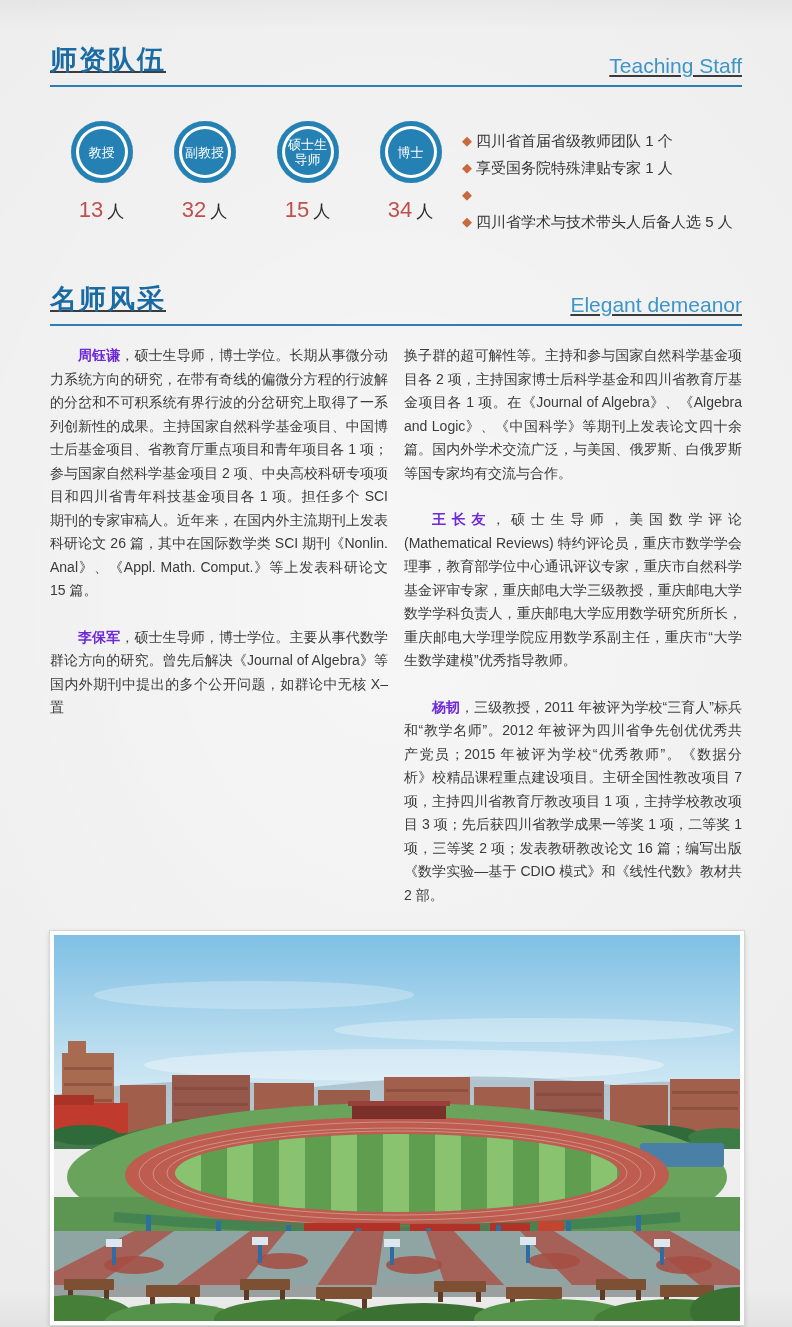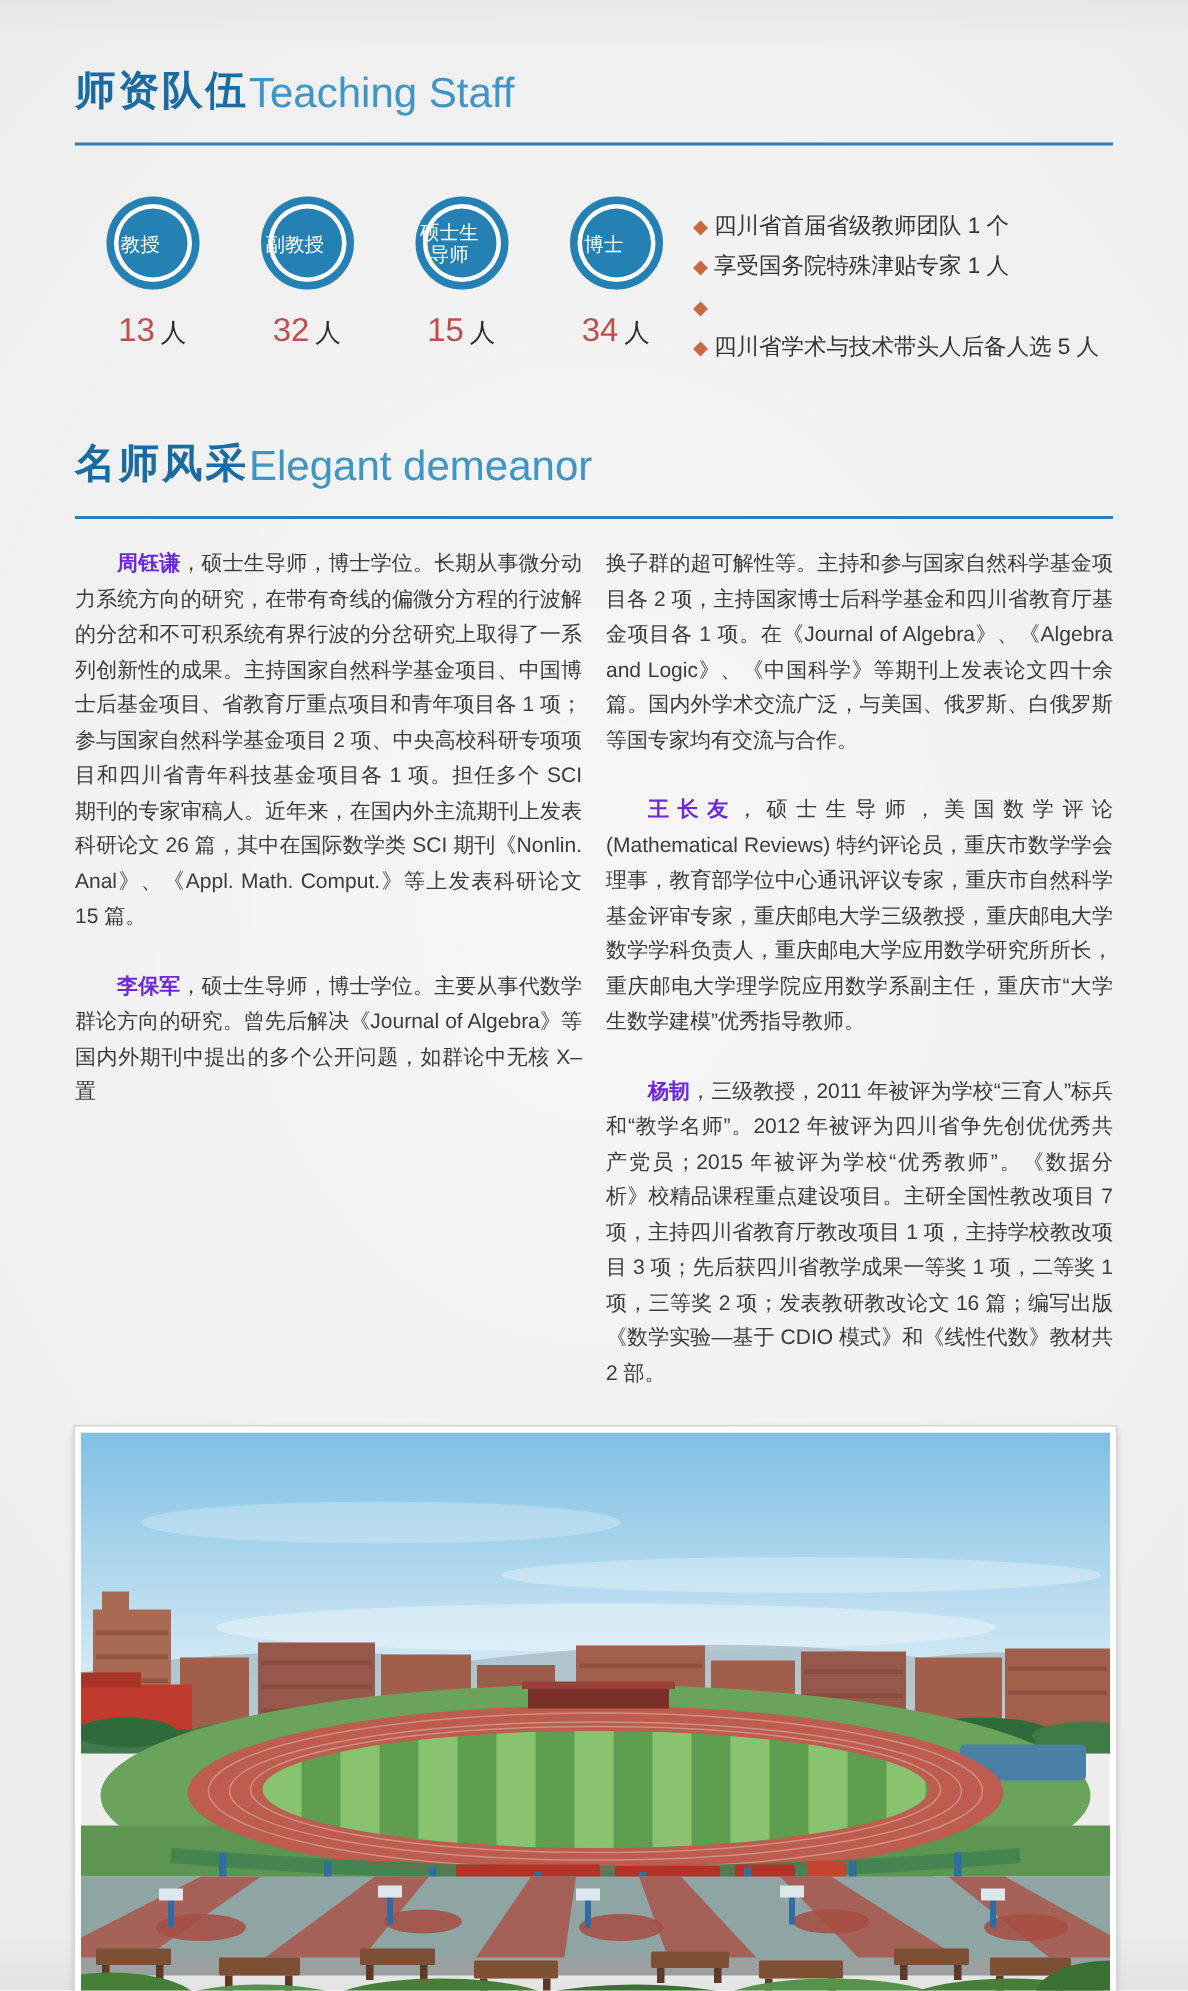--- a/index.html
+++ b/index.html
@@ -7,36 +7,36 @@
     width:792px;height:1327px;overflow:hidden;
     font-family:"Liberation Sans","DejaVu Sans",sans-serif;
     background:
       radial-gradient(ellipse 120% 90% at 50% 45%, rgba(255,255,255,.55), rgba(0,0,0,0) 70%),
       linear-gradient(180deg,#e4e4e4 0,#ededed 30px,#ececec 1290px,#e2e2e2 1327px);
     color:#3b3b3b;
   }
   .page{padding:0 50px;}
   
   .sec-header{
-    display:flex;align-items:flex-end;
-    border-bottom:2px solid #2d7db6;padding-bottom:17px;
+    display:flex;justify-content:space-between;align-items:flex-end;
+    border-bottom:2px solid #2d7db6;padding-bottom:7px;text-decoration:underline;
   }
   .sec-header.first{padding-top:42px;}
   .sec-header.second{margin-top:46px;}
   .title-cn{font-size:27px;font-weight:bold;color:#1b6ba3;letter-spacing:2px;margin:0;}
-  .title-en{font-size:28px;color:#3d95c8;letter-spacing:0;}
+  .title-en{font-size:21px;color:#3d95c8;letter-spacing:0;}
   
   .stats-row{display:flex;margin-top:34px;align-items:flex-start;}
   .circles{display:flex;width:412px;flex:0 0 auto;}
   .stat{width:103px;text-align:center;}
   .stat-circle{
     width:62px;height:62px;border-radius:50%;margin:0 auto;
     background:#2581b4;
     box-shadow:inset 0 0 0 5px #2581b4, inset 0 0 0 8px #ffffff;
-    display:flex;align-items:center;
+    display:flex;align-items:center;justify-content:center;
   }
   .stat-circle span{
     color:#fff;font-size:13px;line-height:15px;text-align:center;
     display:block;width:46px;
   }
   .stat-count{margin-top:14px;font-size:17px;color:#2b2b2b;}
   .stat-count b{color:#bf4f4e;font-weight:normal;font-size:22px;margin-right:4px;}
   
   .bullets{margin-left:auto;width:292px;padding-top:6px;}
   .bullet-item{display:flex;font-size:15px;line-height:27px;color:#333;}

